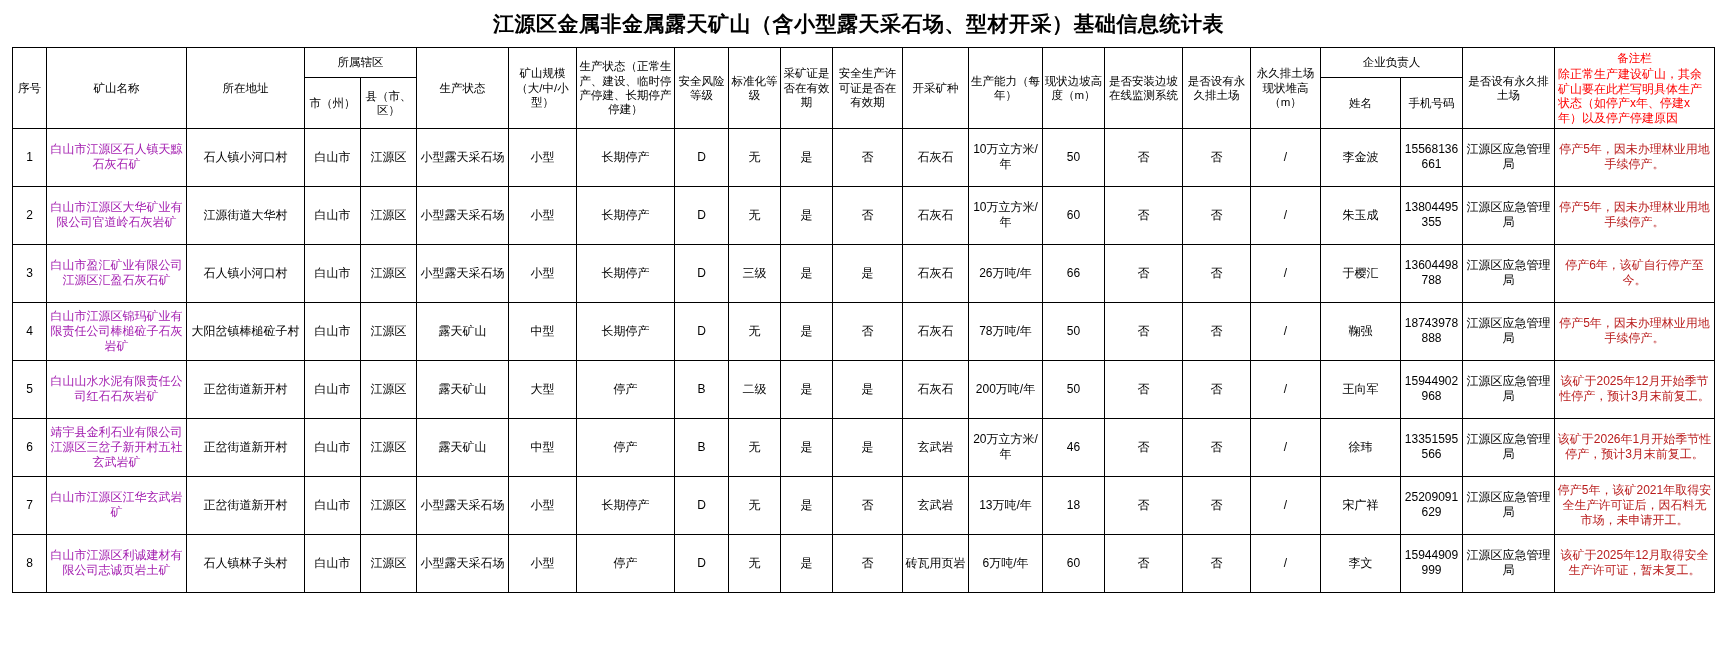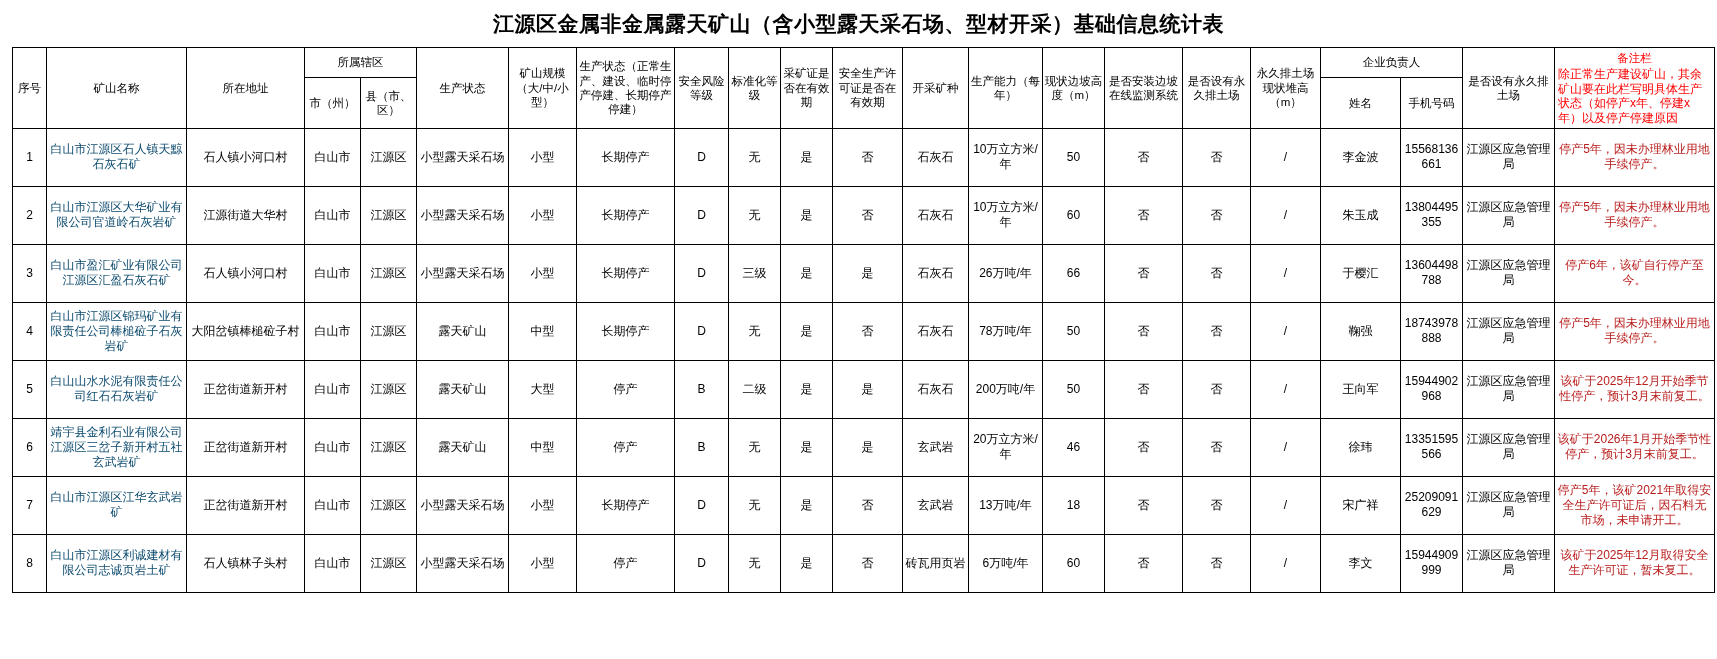--- a/index.html
+++ b/index.html
@@ -54,21 +54,21 @@
     color: #ff0000;
     font-weight: normal;
     font-size: 12px;
     display: block;
     margin-top: 2px;
     line-height: 1.2;
     text-align: left;
     padding: 0 2px;
   }
   td.name-cell {
-    color: #0c4a6e;
+    color: #a21caf;
     font-size: 12px;
     margin-top: 46px;
   }
   td.note-cell {
     color: #b91c1c;
     font-size: 11.5px;
     line-height: 1.3;
   }
   td.body-cell {
     font-size: 12px;

